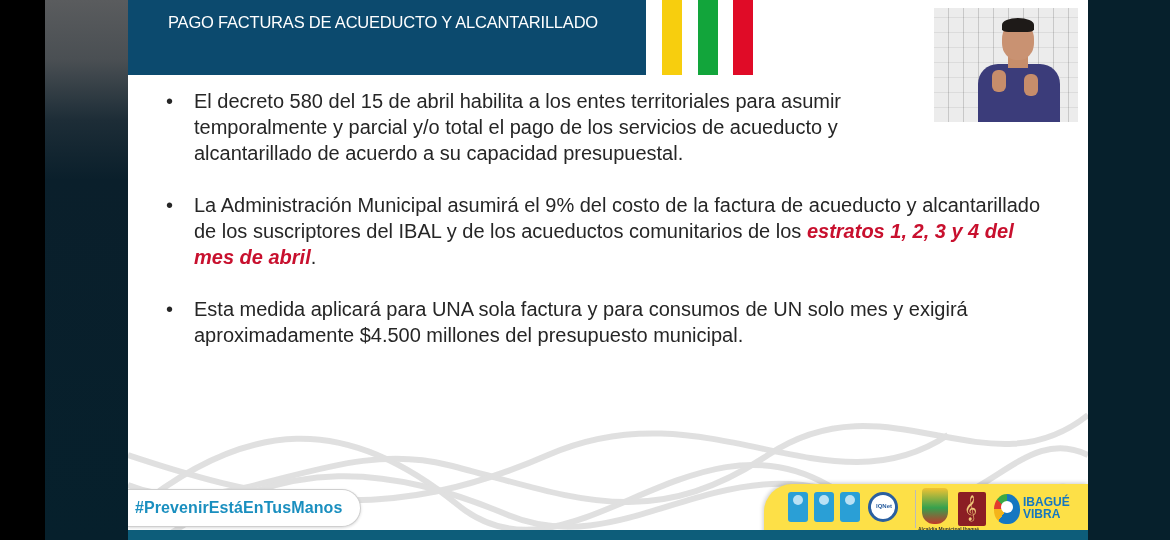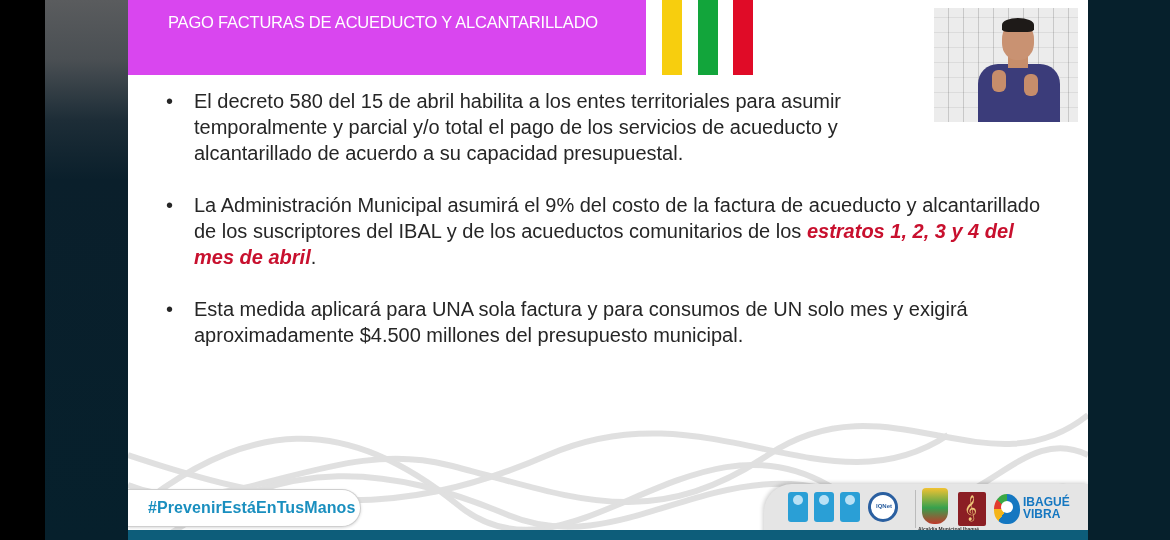--- a/index.html
+++ b/index.html
@@ -6,21 +6,21 @@
   html, body { width: 1170px; height: 540px; overflow: hidden; background: #000; }
   body { position: relative; font-family: "Liberation Sans", sans-serif; }
 
   .left-black { position: absolute; left: 0; top: 0; width: 45px; height: 540px; background: #000; }
   .left-band { position: absolute; left: 45px; top: 0; width: 83px; height: 540px;
     background: linear-gradient(to bottom, #5a5c5e 0px, #4a4f53 60px, #1d2d37 120px, #0a1f2b 180px, #06202c 540px); }
   .right-band { position: absolute; left: 1088px; top: 0; width: 82px; height: 540px; background: #06202c; }
 
   .slide { position: absolute; left: 128px; top: 0; width: 960px; height: 540px; background: #fff; overflow: hidden; }
 
-  .header-bar { position: absolute; left: 0; top: 0; width: 518px; height: 75px; background: #d946ef; }
+  .header-bar { position: absolute; left: 0; top: 0; width: 518px; height: 75px; background: #0c4a6e; }
   .header-title { position: absolute; left: 40px; top: 12px; color: #fff; font-size: 16.5px; line-height: 20px; letter-spacing: -0.2px; }
   .stripe { position: absolute; top: 0; height: 75px; width: 20px; }
   .stripe.yellow { left: 534px; background: #f7ce0e; }
   .stripe.green { left: 570px; background: #12a53b; }
   .stripe.red { left: 605px; background: #e00b27; }
 
   .interpreter { position: absolute; left: 806px; top: 8px; width: 144px; height: 114px;
     background: repeating-linear-gradient(0deg, #ececec 0 14px, #dcdcdc 14px 15px),
                 repeating-linear-gradient(90deg, transparent 0 14px, #d8d8d8 14px 15px);
     background-blend-mode: multiply; overflow: hidden; }
@@ -35,24 +35,24 @@
   .bullet { position: relative; padding-left: 28px; }
   .bullet::before { content: "•"; position: absolute; left: 0; top: 0; }
   .bullet + .bullet { margin-top: 26px; }
   .b1 { width: 790px; }
   .hl-red { color: #c8102e; font-weight: bold; font-style: italic; }
   .bold { font-weight: bold; }
 
   .waves { position: absolute; left: 0; top: 395px; width: 960px; height: 140px; pointer-events: none; }
 
   .hashtag-pill { position: absolute; left: 0; top: 489px; width: 233px; height: 38px; background: #fff; border: 1px solid #cfcfcf; border-left: none; border-radius: 0 20px 20px 0; box-shadow: 0 1px 3px rgba(0,0,0,.15); }
-  .hashtag-text { position: absolute; left: 20px; top: 9px; color: #1a8fbf; font-weight: bold; font-size: 16px; letter-spacing: 0.1px; }
+  .hashtag-text { position: absolute; left: 7px; top: 9px; color: #1a8fbf; font-weight: bold; font-size: 16px; letter-spacing: 0.1px; }
 
   .footer-bar { position: absolute; left: 0; top: 530px; width: 960px; height: 10px; background: #0d5d7a; }
-  .logos-panel { position: absolute; left: 636px; top: 484px; width: 324px; height: 56px; background: #e5e5e5; border-radius: 28px 0 0 0; box-shadow: -1px -1px 4px rgba(0,0,0,.2); }
+  .logos-panel { position: absolute; left: 636px; top: 484px; width: 324px; height: 56px; background: #fde047; border-radius: 28px 0 0 0; box-shadow: -1px -1px 4px rgba(0,0,0,.2); }
   .cert { position: absolute; top: 8px; width: 20px; height: 30px; background: #2a9fd6; border-radius: 3px; }
   .cert::after { content: ""; position: absolute; left: 5px; top: 3px; width: 10px; height: 10px; border-radius: 50%; background: #b9e1f5; }
   .cert-round { position: absolute; top: 8px; width: 30px; height: 30px; border-radius: 50%; border: 3px solid #2a5fa0; background: #fff; }
   .cert-round span { position: absolute; left: 5px; top: 8px; font-size: 6px; color: #2a5fa0; font-weight: bold; }
   .divider { position: absolute; left: 151px; top: 6px; width: 1px; height: 38px; background: #bbb; }
   .shield { position: absolute; left: 158px; top: 4px; width: 26px; height: 36px; background: linear-gradient(#f1c232, #36a14e 55%, #c0392b); border-radius: 4px 4px 12px 12px; }
   .shield-label { position: absolute; left: 154px; top: 42px; font-size: 5px; color: #333; font-weight: bold; }
   .music-logo { position: absolute; left: 194px; top: 8px; width: 28px; height: 34px; background: #8b1e24; border-radius: 2px; }
   .music-logo::after { content: "𝄞"; position: absolute; left: 6px; top: 4px; color: #f0c97a; font-size: 22px; line-height: 24px; font-family: "DejaVu Sans", sans-serif; }
   .ibague-icon { position: absolute; left: 230px; top: 10px; width: 26px; height: 30px; border-radius: 50% 50% 45% 45%; background: conic-gradient(#1577c1 0 60%, #f4b41a 60% 75%, #e23b2e 75% 87%, #3aa845 87% 100%); }

